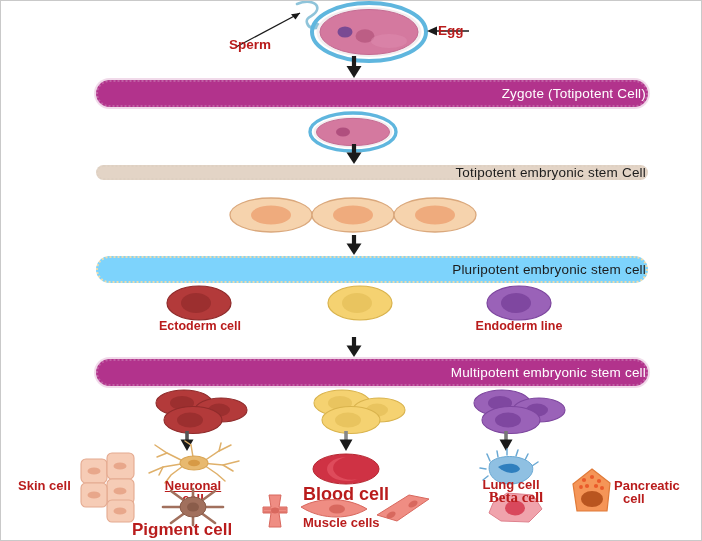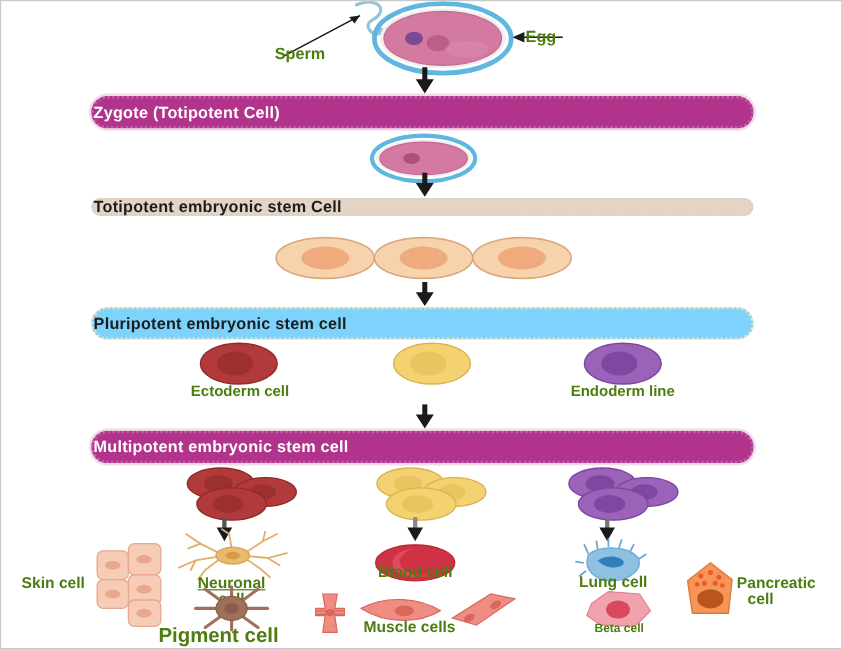--- a/index.html
+++ b/index.html
@@ -16,25 +16,26 @@
     border:1px solid #c9c9c9;
     background:#ffffff;
     overflow:hidden;
   }
   .ctr{text-align:center;}
 
   
   .banner{
     position:absolute;
     box-sizing:border-box;
-    display:flex;align-items:center;justify-content:flex-start;
+    display:flex;align-items:center;justify-content:flex-end;
     border-radius:999px;
-    font-weight:bold;
+    font-weight:normal;
     letter-spacing:.2px;
     white-space:nowrap;
+    margin-left:20px;
   }
   .banner-magenta{
     background:#b2338c;
     color:#ffffff;
     border:2px dotted #c060a4;
     box-shadow:0 0 0 2px rgba(178,51,140,.18);
   }
   .banner-beige{
     background:#e3d4c6;
     color:#1c1c1c;
@@ -42,21 +43,21 @@
   }
   .banner-cream{
     background:#7dd3fc;
     color:#1c1c1c;
     border:2px dotted #ecdcae;
   }
 
   
   .lbl{
     position:absolute;
-    color:#4d7c0f;
+    color:#b91c1c;
     font-weight:bold;
     white-space:nowrap;
     line-height:1.12;
   }
 
   svg{display:block;overflow:visible;}
   .svgabs{position:absolute;}
 </style>
 </head>
 <body>
@@ -256,21 +257,21 @@
     </g>
     <ellipse cx="32" cy="20" rx="13" ry="10" fill="#a1705d" stroke="#8a5c4a" stroke-width="1"></ellipse>
     <ellipse cx="32" cy="20" rx="6" ry="4.5" fill="#8a5c4a"></ellipse>
   </svg>
   <div class="lbl" style="left:131px;top:519px;font-size:17px;">Pigment cell</div>
 
   <svg class="svgabs" style="left:311px;top:452px;" width="68" height="32" viewBox="0 0 68 32">
     <ellipse cx="34" cy="16" rx="33" ry="15" fill="#cf3244" stroke="#b5252f" stroke-width="1"></ellipse>
     <path d="M34 4 A20 12 0 1 0 46 26 A13 8 0 1 1 34 4 Z" fill="#e0505f" opacity=".85"></path>
   </svg>
-  <div class="lbl ctr" style="left:295px;top:469px;width:100px;font-size:13px;">Blood cell</div>
+  <div class="lbl ctr" style="left:295px;top:483px;width:100px;font-size:18px;">Blood cell</div>
 
   <svg class="svgabs" style="left:258px;top:492px;" width="172" height="36" viewBox="0 0 172 36">
 
     <g>
       <path d="M10 2 L22 2 L20 14 L28 14 L28 20 L20 20 L22 34 L10 34 L12 20 L4 20 L4 14 L12 14 Z" fill="#ef8d83" stroke="#d8685e" stroke-width="1"></path>
       <path d="M5 16 L27 16" stroke="#d8685e" stroke-width="1"></path>
       <path d="M5 19 L27 19" stroke="#d8685e" stroke-width="1"></path>
       <ellipse cx="16" cy="17.5" rx="4" ry="3" fill="#d8685e"></ellipse>
     </g>
 
@@ -300,21 +301,21 @@
     </g>
     <path d="M10 12 C16 4 42 2 52 14 C56 24 44 33 30 33 C16 33 6 24 10 12 Z" fill="#8fc0e2" stroke="#6aa9d4" stroke-width="1"></path>
     <path d="M18 16 C26 11 38 12 40 18 C38 23 26 24 18 16 Z" fill="#2f7fbe"></path>
   </svg>
   <div class="lbl ctr" style="left:460px;top:477px;width:100px;font-size:13px;text-align:center;">Lung cell</div>
 
   <svg class="svgabs" style="left:484px;top:490px;" width="60" height="34" viewBox="0 0 60 34">
     <path d="M8 12 L22 2 L48 4 L57 18 L44 31 L16 30 L4 22 Z" fill="#f0a3ac" stroke="#de818d" stroke-width="1"></path>
     <ellipse cx="30" cy="17" rx="10" ry="7.5" fill="#d9485c"></ellipse>
   </svg>
-  <div class="lbl ctr" style="left:465px;top:518px;width:100px;font-size:10px;">Beta cell</div>
+  <div class="lbl ctr" style="left:465px;top:488px;width:100px;font-size:15px;font-family:Liberation Serif, serif;">Beta cell</div>
 
   <svg class="svgabs" style="left:566px;top:466px;" width="50" height="48" viewBox="0 0 50 48">
     <path d="M25 2 L43 16 L40 44 L10 44 L6 17 Z" fill="#f59557" stroke="#e07a38" stroke-width="1.2"></path>
     <g fill="#ea5a2a">
       <circle cx="17" cy="13" r="2.1"></circle>
         <circle cx="25" cy="10" r="2.1"></circle>
       <circle cx="32" cy="14" r="2.1"></circle>
         <circle cx="20" cy="19" r="2.1"></circle>
       <circle cx="29" cy="19" r="2.1"></circle>
         <circle cx="35" cy="21" r="2"></circle>

